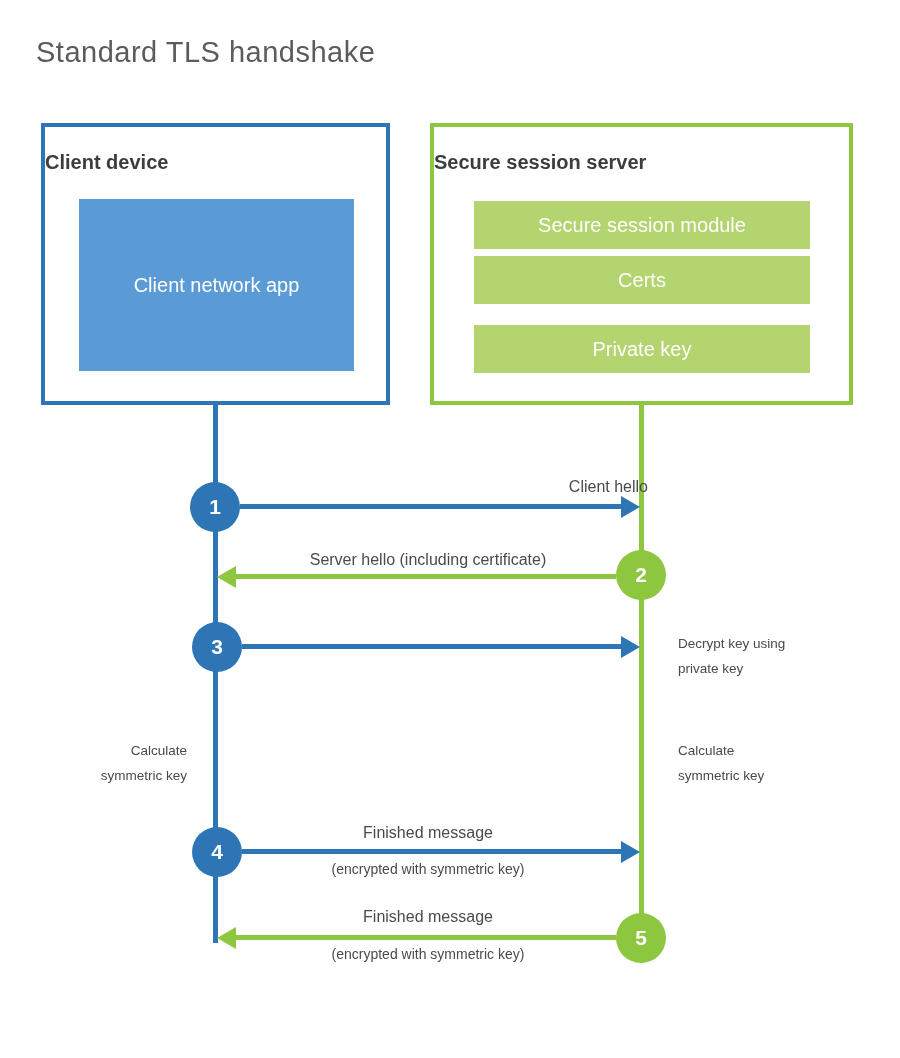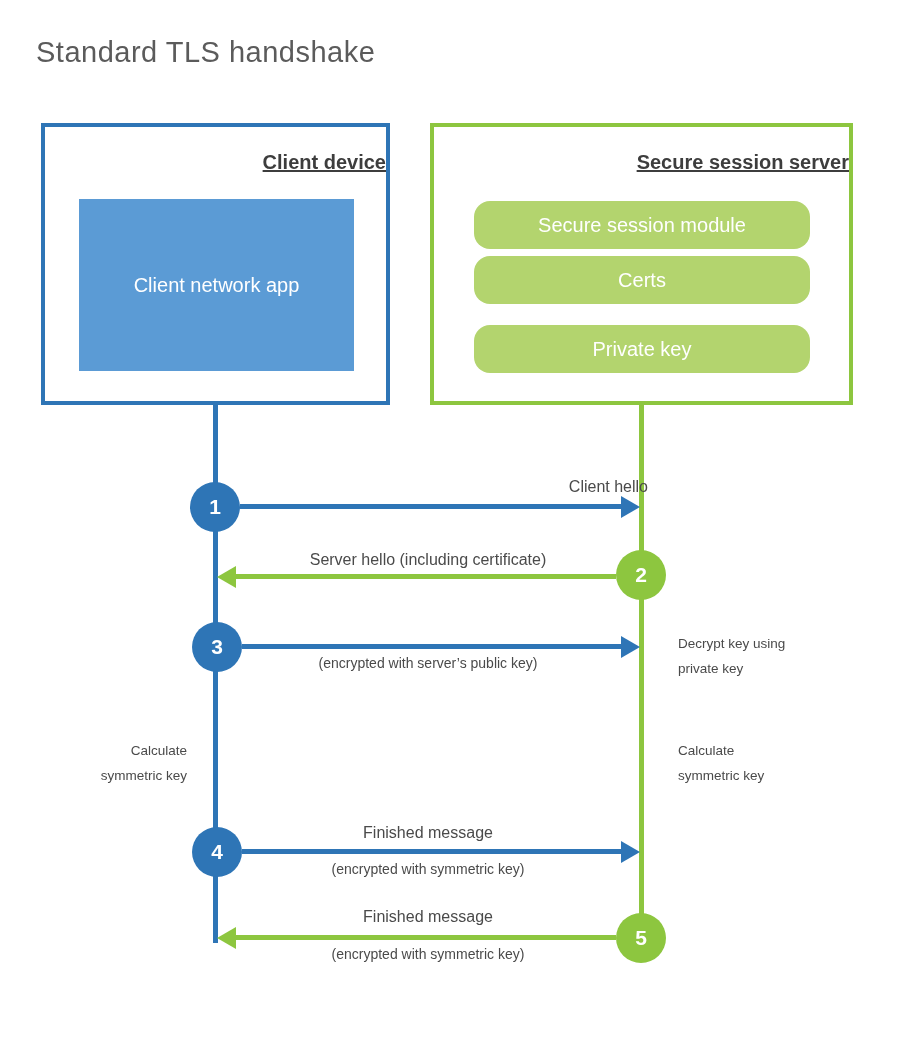--- a/index.html
+++ b/index.html
@@ -23,45 +23,43 @@
   }
 
   .actor-box {
     box-sizing: border-box;
     background: #ffffff;
   }
   .actor-box.client { left: 41px; top: 123px; width: 349px; height: 282px; border: 4px solid var(--blue); }
   .actor-box.server { left: 430px; top: 123px; width: 423px; height: 282px; border: 4px solid var(--green); }
   .actor-header {
     margin-top: 24px;
-    text-align: right;
+    text-align: left;
     font-size: 20px;
     font-weight: 700;
     color: var(--text-dark);
-    text-decoration: underline;
   }
 
   .client-module {
     left: 79px; top: 199px; width: 275px; height: 172px;
     background: var(--light-blue);
     display: flex; align-items: center; justify-content: center;
     text-align: center;
     color: #ffffff;
     font-size: 20px;
     line-height: 28px;
   }
   .client-module span { display: block; width: 180px; }
 
   .server-bar {
     left: 474px; width: 336px; height: 48px;
     background: var(--light-green);
     display: flex; align-items: center; justify-content: center;
     color: #ffffff;
     font-size: 20px;
-    border-radius: 16px;
   }
 
   .lifeline { width: 5px; }
   .lifeline.blue  { background: var(--blue); }
   .lifeline.green { background: var(--green); }
 
   .step-circle {
     width: 50px; height: 50px;
     border-radius: 50%;
     display: flex; align-items: center; justify-content: center;
@@ -146,21 +144,20 @@
 
   <div class="abs msg-label" style="top:551px;">Server hello (including certificate)</div>
   <div class="abs arrow-line green" style="left:235px; top:574px; width:381px;"></div>
   <div class="abs arrow-head left" style="left:217px; top:566px;"></div>
   <div class="abs step-circle green" style="left:616px; top:550px;">
     <span>2</span>
   </div>
 
   <div class="abs arrow-line blue" style="left:242px; top:644px; width:380px;"></div>
   <div class="abs arrow-head right" style="left:621px; top:636px;"></div>
-  <div class="abs msg-sublabel" style="top:655px;">(encrypted with server’s public key)</div>
   <div class="abs step-circle blue" style="left:192px; top:622px;">
     <span>3</span>
   </div>
 
   <div class="abs side-note" style="left:678px; top:631px; width:150px;">Decrypt key using
 private key</div>
   <div class="abs side-note" style="left:37px; top:738px; width:150px; text-align:right;">Calculate
 symmetric key</div>
   <div class="abs side-note" style="left:678px; top:738px; width:150px;">Calculate
 symmetric key</div>

